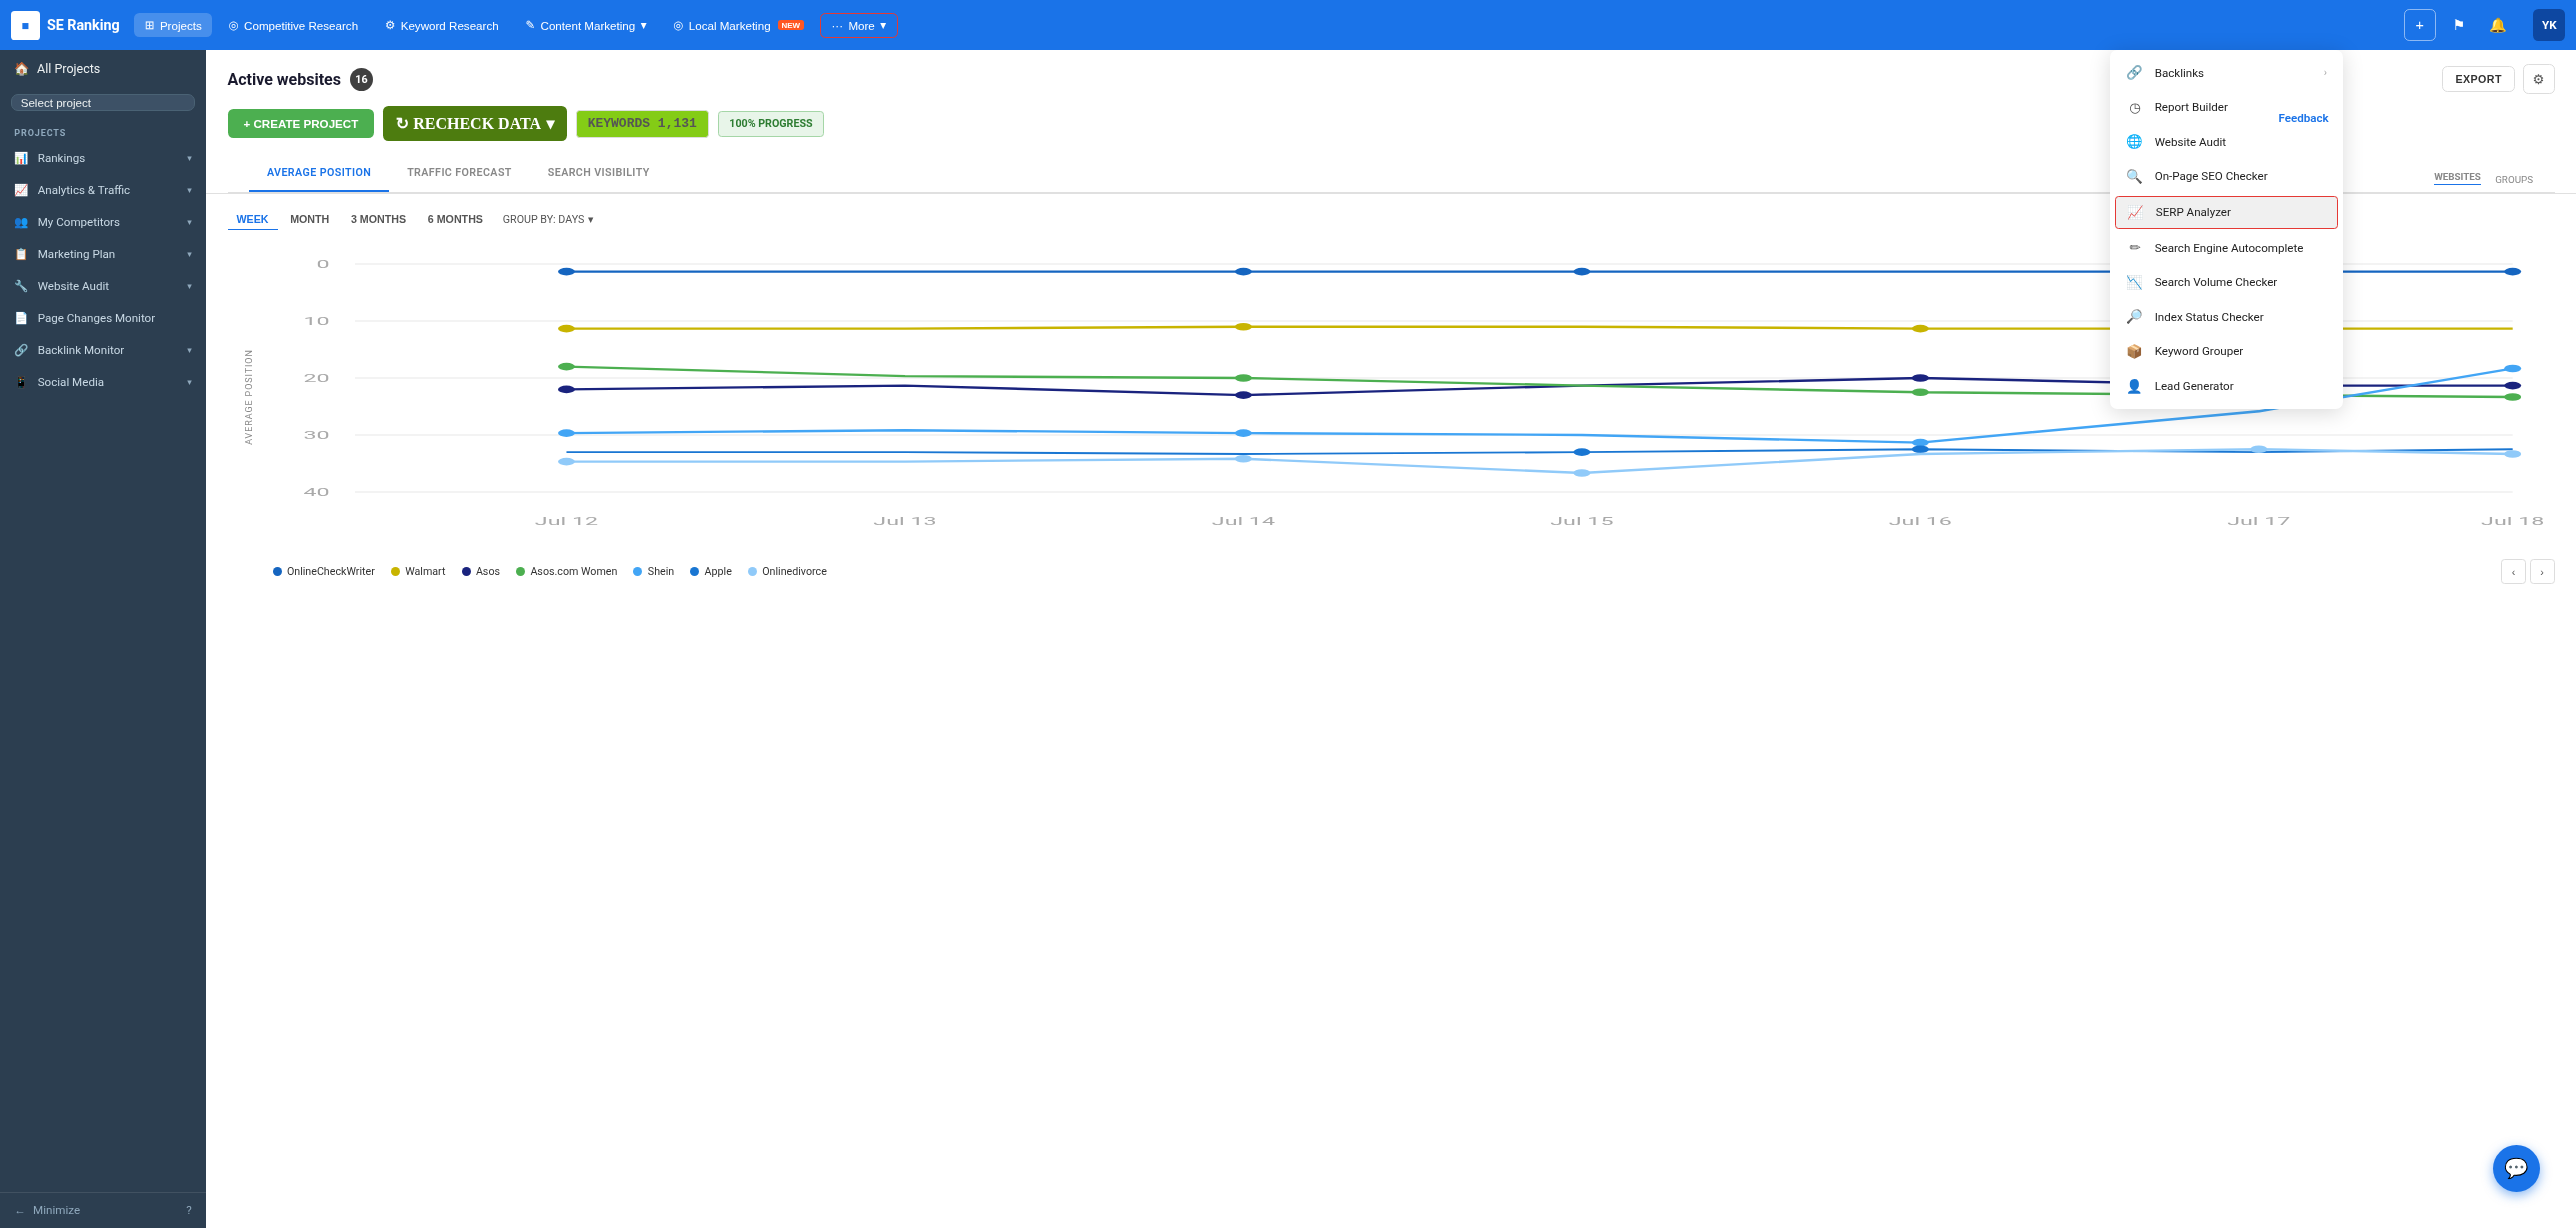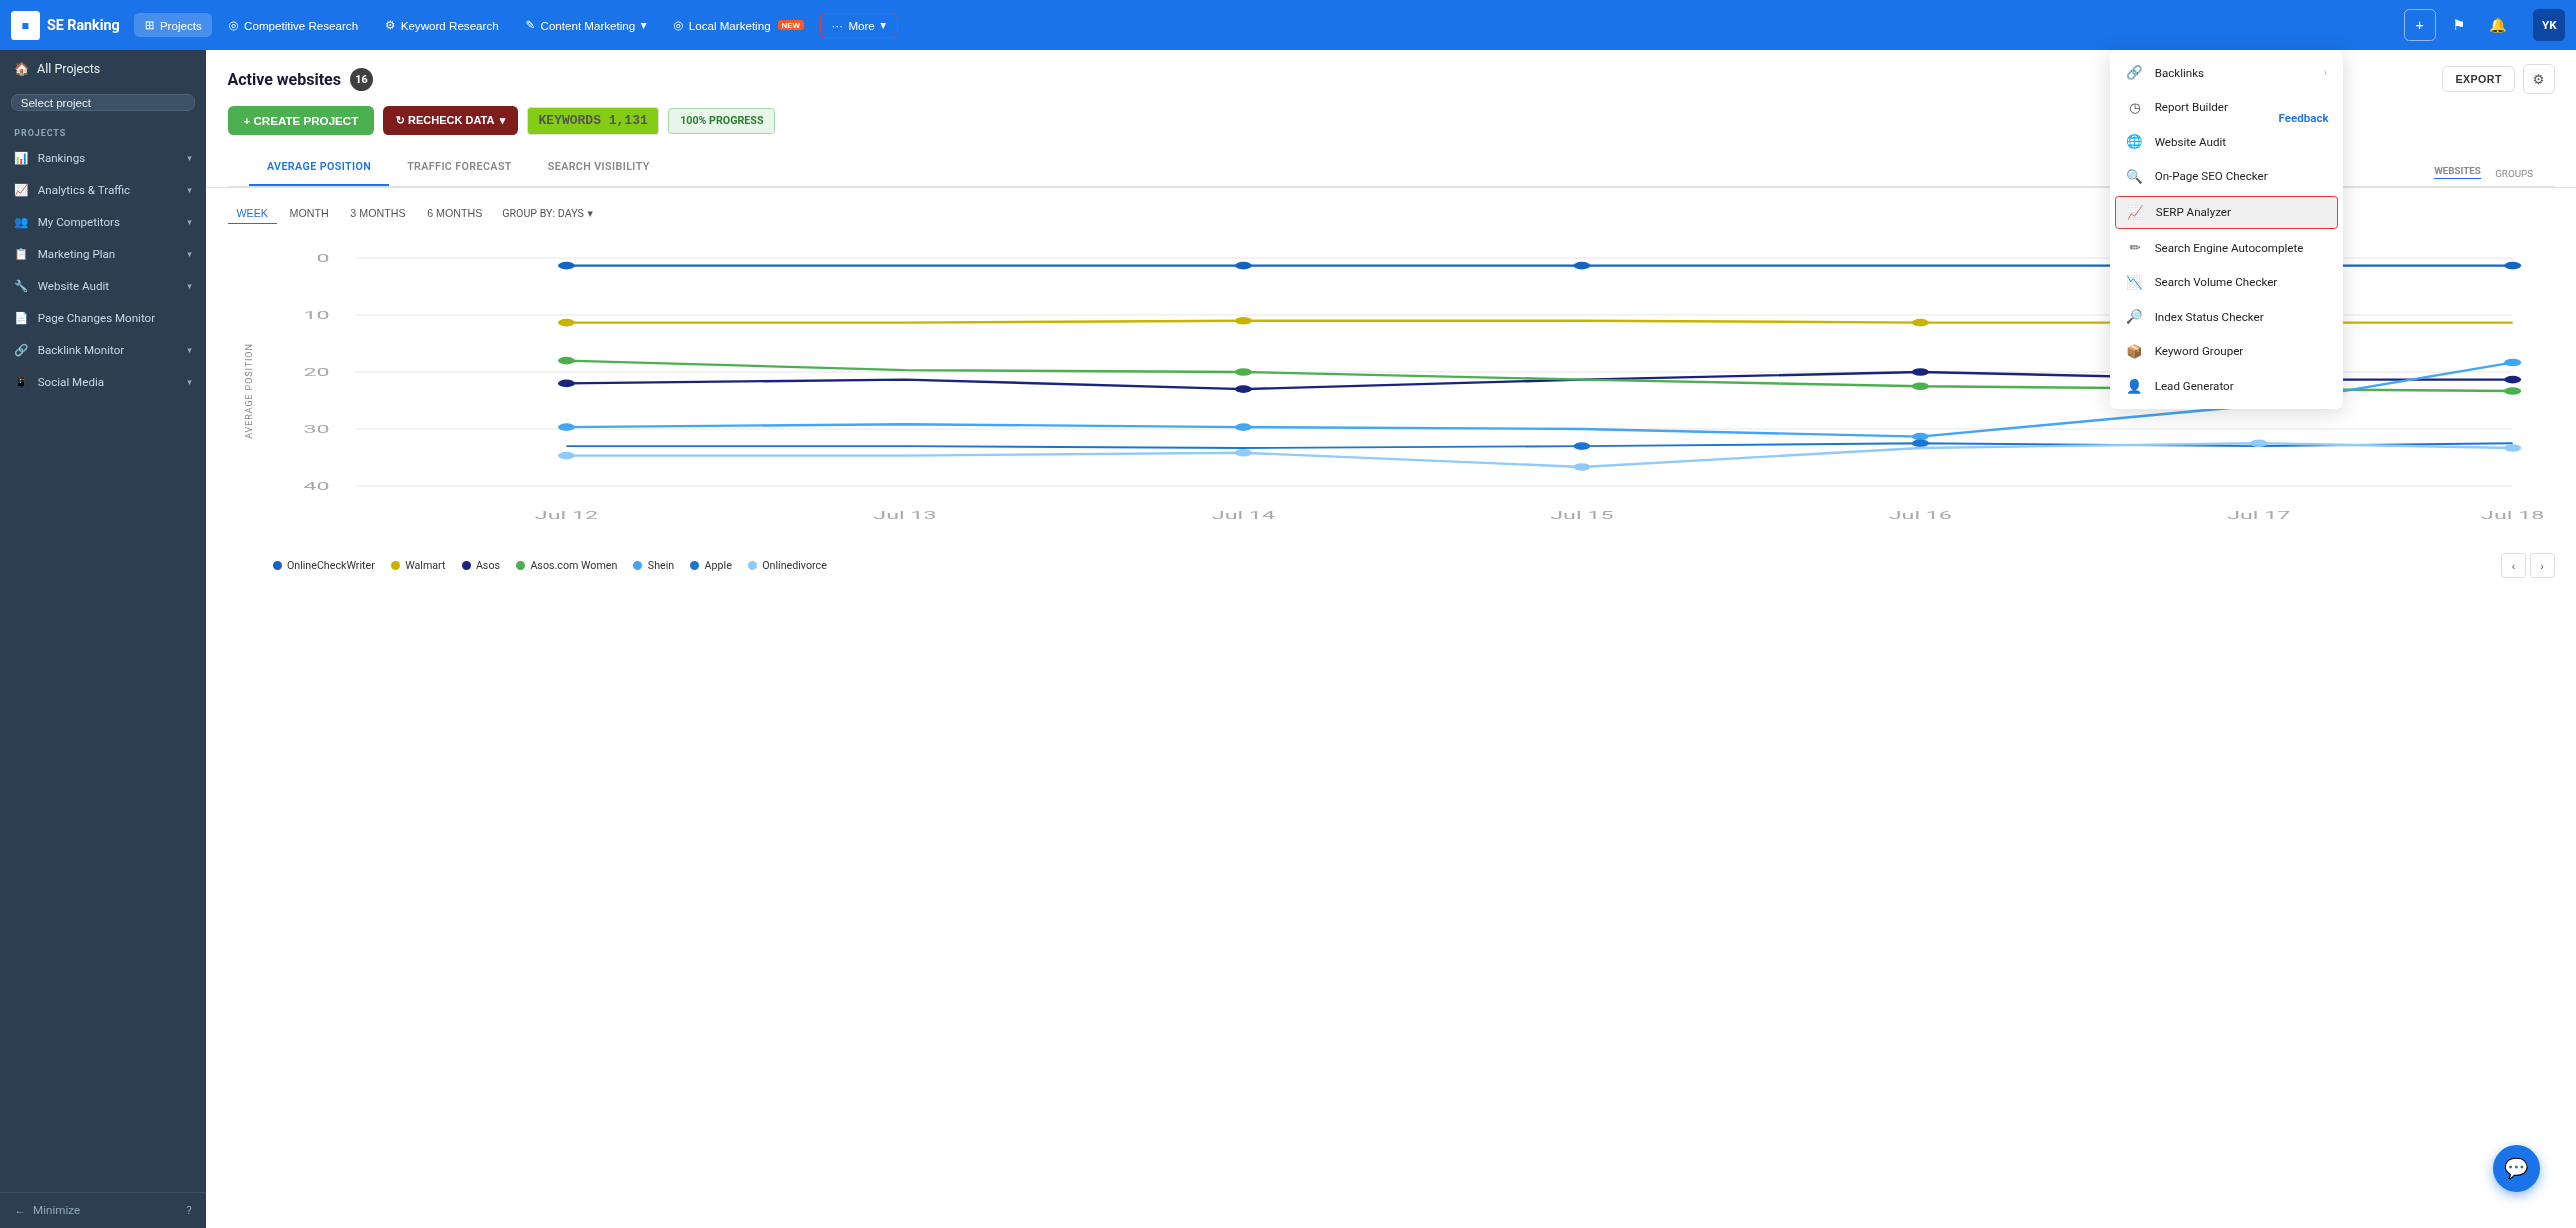--- a/index.html
+++ b/index.html
@@ -45,36 +45,36 @@
     .sidebar-item .chevron { font-size: 9px; color: #8fa8bc; }
     .sidebar-bottom { margin-top: auto; padding: 10.7px 14.3px; display: flex; align-items: center; gap: 7.2px; color: #8fa8bc; font-size: 11.6px; cursor: pointer; border-top: 0.9px solid rgba(255,255,255,0.1); }
 
     
     .main { flex: 1; overflow-y: auto; background: #fff; }
     .main-header { padding: 14.3px 21.5px 0; border-bottom: 0.9px solid #e0e0e0; }
     .main-title { display: flex; align-items: center; gap: 9px; font-size: 16px; font-weight: 700; color: #1a1a2e; margin-bottom: 12.5px; }
     .count-badge { background: #404040; color: #fff; border-radius: 50%; width: 23px; height: 23px; display: flex; align-items: center; justify-content: center; font-size: 10.7px; font-weight: 700; }
     .main-actions { display: flex; align-items: center; gap: 9px; margin-bottom: 14.3px; }
     .btn-create { background: #4caf50; color: #fff; border: none; border-radius: 5.4px; padding: 8px 16px; font-size: 11.6px; font-weight: 600; cursor: pointer; display: flex; align-items: center; gap: 5.4px; }
-    .btn-recheck { background: #7f1d1d; color: #fff; border: none; border-radius: 5.4px; padding: 8px 12.5px; font-size: 11px; font-weight: 600; cursor: pointer; display: flex; align-items: center; gap: 5.4px; }
+    .btn-recheck { background: #4d7c0f; color: #fff; border: none; border-radius: 5.4px; padding: 8px 12.5px; font-size: 16px; font-weight: 600; cursor: pointer; display: flex; align-items: center; gap: 5.4px; font-family: Liberation Serif, serif; }
     .keywords-badge { background: #84cc16; border: 0.9px solid #ddd; border-radius: 3.6px; padding: 5.4px 10.7px; font-size: 13px; font-weight: 600; color: #555; font-family: Liberation Mono, monospace; }
     .progress-badge { background: #e8f5e9; border: 0.9px solid #a5d6a7; border-radius: 3.6px; padding: 5.4px 10.7px; font-size: 10.7px; font-weight: 700; color: #2e7d32; }
     .right-actions { margin-left: auto; display: flex; align-items: center; gap: 7.2px; }
     .btn-export { background: #fff; border: 0.9px solid #ddd; border-radius: 5.4px; padding: 6.3px 12.5px; font-size: 10.7px; font-weight: 600; color: #333; cursor: pointer; letter-spacing: 0.4px; margin-left: 12px; }
     .btn-gear { background: #fff; border: 0.9px solid #ddd; border-radius: 5.4px; padding: 6.3px 9px; cursor: pointer; color: #555; }
 
     
     .chart-tabs { display: flex; gap: 0; border-bottom: 0.9px solid #e0e0e0; padding: 0 21.5px; }
     .chart-tab { padding: 10.7px 18px; font-size: 10.7px; font-weight: 600; color: #888; cursor: pointer; border-bottom: 2.7px solid transparent; text-transform: uppercase; letter-spacing: 0.4px; }
     .chart-tab.active { color: #1a73e8; border-bottom: 2.7px solid #1a73e8; }
 
     
     .chart-area { padding: 14.3px 21.5px; }
     .time-filters { display: flex; align-items: center; gap: 3.6px; margin-bottom: 14.3px; }
-    .time-btn { padding: 4.5px 9px; font-size: 10.7px; font-weight: 400; color: #555; background: none; border: none; cursor: pointer; border-bottom: 1.8px solid transparent; }
+    .time-btn { padding: 4.5px 9px; font-size: 10.7px; font-weight: 700; color: #555; background: none; border: none; cursor: pointer; border-bottom: 1.8px solid transparent; }
     .time-btn.active { color: #1a73e8; border-bottom: 1.8px solid #1a73e8; }
     .group-by { font-size: 10.7px; color: #555; cursor: pointer; margin-left: 7.2px; display: flex; align-items: center; gap: 3.6px; }
     .chart-wrapper { position: relative; height: 304px; }
     .chart-svg { width: 100%; height: 100%; }
     .y-axis-label { position: absolute; left: -27px; top: 50%; transform: translateY(-50%) rotate(-90deg); font-size: 9px; color: #888; letter-spacing: 0.9px; text-transform: uppercase; white-space: nowrap; }
     .chart-legend { display: flex; align-items: center; gap: 16px; margin-top: 10.7px; flex-wrap: wrap; padding-left: 45px; }
     .legend-item { display: flex; align-items: center; gap: 5.4px; font-size: 10.7px; color: #333; }
     .legend-dot { width: 9px; height: 9px; border-radius: 50%; }
     .dropdown-menu {
       position: absolute; top: 50px; right: 233px;

